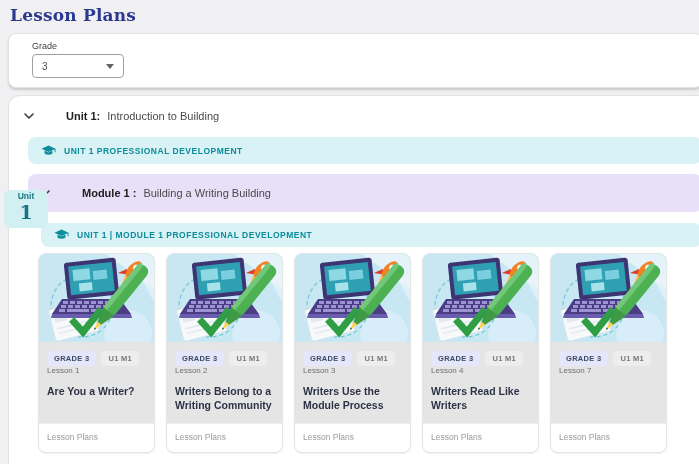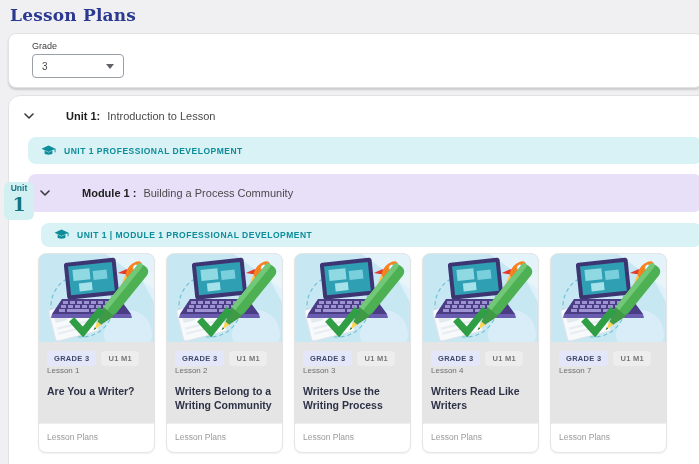--- a/index.html
+++ b/index.html
@@ -60,21 +60,21 @@
   }
   .pd-banner .pd-text{
     font-size:8.5px;font-weight:bold;letter-spacing:0.5px;color:var(--teal-text);text-align:right;
   }
   .module-row{position:relative;margin-top:10px;}
   .module-banner{
     margin-left:19px;height:38px;background:var(--purple-bg);border-radius:8px;
     display:flex;align-items:center;gap:7px;padding-left:12px;cursor:pointer;
   }
   .unit-badge{
-    position:absolute;left:-5px;top:8px;width:30px;height:38px;
+    position:absolute;left:-5px;top:16px;width:44px;height:38px;
     background:var(--unit-badge-bg);border-radius:6px;
     color:var(--unit-badge-text);text-align:center;padding-top:2px;
     z-index:2;
   }
   .unit-badge .ub-top{font-size:8.5px;font-weight:bold;display:block;line-height:1;}
   .unit-badge .ub-num{
     font-family:"DejaVu Serif", serif;
     font-size:19px;font-weight:bold;display:block;line-height:1.1;margin-top:1px;
   }
   .pd-banner.module-pd{margin-left:32px;height:24px;margin-top:11px;}
@@ -121,21 +121,21 @@
   </div>
 </div>
 
 <div class="content-card">
 
   <div class="unit-header">
     <svg class="chev" width="10" height="6" viewBox="0 0 10 6">
         <path d="M1 1 L5 5 L9 1" stroke="#3a3a3a" stroke-width="1.6" fill="none" stroke-linecap="round" stroke-linejoin="round"></path>
       </svg>
     <span class="bold-label">Unit 1:</span>
-    <span class="reg-label">Introduction to Lesson</span>
+    <span class="reg-label">Introduction to Building</span>
   </div>
 
   <div class="pd-banner">
     <svg class="pd-icon" width="15" height="12" viewBox="0 0 15 12">
       <path d="M7.5 0.5 L14.5 3.8 L7.5 7.1 L0.5 3.8 Z" fill="#0d8c99"></path>
       <path d="M3.6 5.6 V8.6 C3.6 10 11.4 10 11.4 8.6 V5.6 L7.5 7.5 Z" fill="#0d8c99"></path>
       <rect x="13.6" y="3.8" width="0.9" height="3.6" rx="0.4" fill="#0d8c99"></rect>
     </svg>
     <span class="pd-text">UNIT 1 PROFESSIONAL DEVELOPMENT</span>
   </div>
@@ -143,21 +143,21 @@
   <div class="module-row">
     <div class="unit-badge">
       <span class="ub-top">Unit</span>
       <span class="ub-num">1</span>
     </div>
     <div class="module-banner">
       <svg class="chev" width="10" height="6" viewBox="0 0 10 6">
           <path d="M1 1 L5 5 L9 1" stroke="#3a3a3a" stroke-width="1.6" fill="none" stroke-linecap="round" stroke-linejoin="round"></path>
         </svg>
       <span class="bold-label">Module 1 :</span>
-      <span class="reg-label">Building a Process Community</span>
+      <span class="reg-label">Building a Writing Building</span>
     </div>
   </div>
 
   <div class="pd-banner module-pd">
     <svg class="pd-icon" width="15" height="12" viewBox="0 0 15 12">
       <path d="M7.5 0.5 L14.5 3.8 L7.5 7.1 L0.5 3.8 Z" fill="#0d8c99"></path>
       <path d="M3.6 5.6 V8.6 C3.6 10 11.4 10 11.4 8.6 V5.6 L7.5 7.5 Z" fill="#0d8c99"></path>
       <rect x="13.6" y="3.8" width="0.9" height="3.6" rx="0.4" fill="#0d8c99"></rect>
     </svg>
     <span class="pd-text">UNIT 1 | MODULE 1 PROFESSIONAL DEVELOPMENT</span>
@@ -374,21 +374,21 @@
         <path d="M-1 77 L1 77 L0 80 Z" fill="#2e6f33"></path>
       </g>
       <path d="M36 68 L45 78 L61 58" stroke="#2f9e44" stroke-width="7" fill="none" stroke-linecap="square"></path>
     </svg>
     <div class="card-body">
       <div class="badge-row">
         <span class="badge badge-grade b-grade">GRADE 3</span>
         <span class="badge badge-module b-module">U1 M1</span>
       </div>
       <div class="lesson-number b-number">Lesson 3</div>
-      <div class="lesson-title b-title">Writers Use the Writing Process</div>
+      <div class="lesson-title b-title">Writers Use the Module Process</div>
     </div>
     <div class="card-footer b-footer">Lesson Plans</div>
   </div>
 
   <div class="lesson-card">
     <svg class="card-illustration" width="115" height="88" viewBox="0 0 117 88" preserveAspectRatio="xMidYMid slice">
       <rect width="117" height="88" fill="#c7e7f3"></rect>
       <polygon points="68,0 117,0 117,36" fill="#ffffff" opacity="0.5"></polygon>
       <polygon points="90,0 117,50 117,22" fill="#e8f4fb" opacity="0.7"></polygon>
       <circle cx="90" cy="80" r="24" fill="#d8edf7"></circle>

